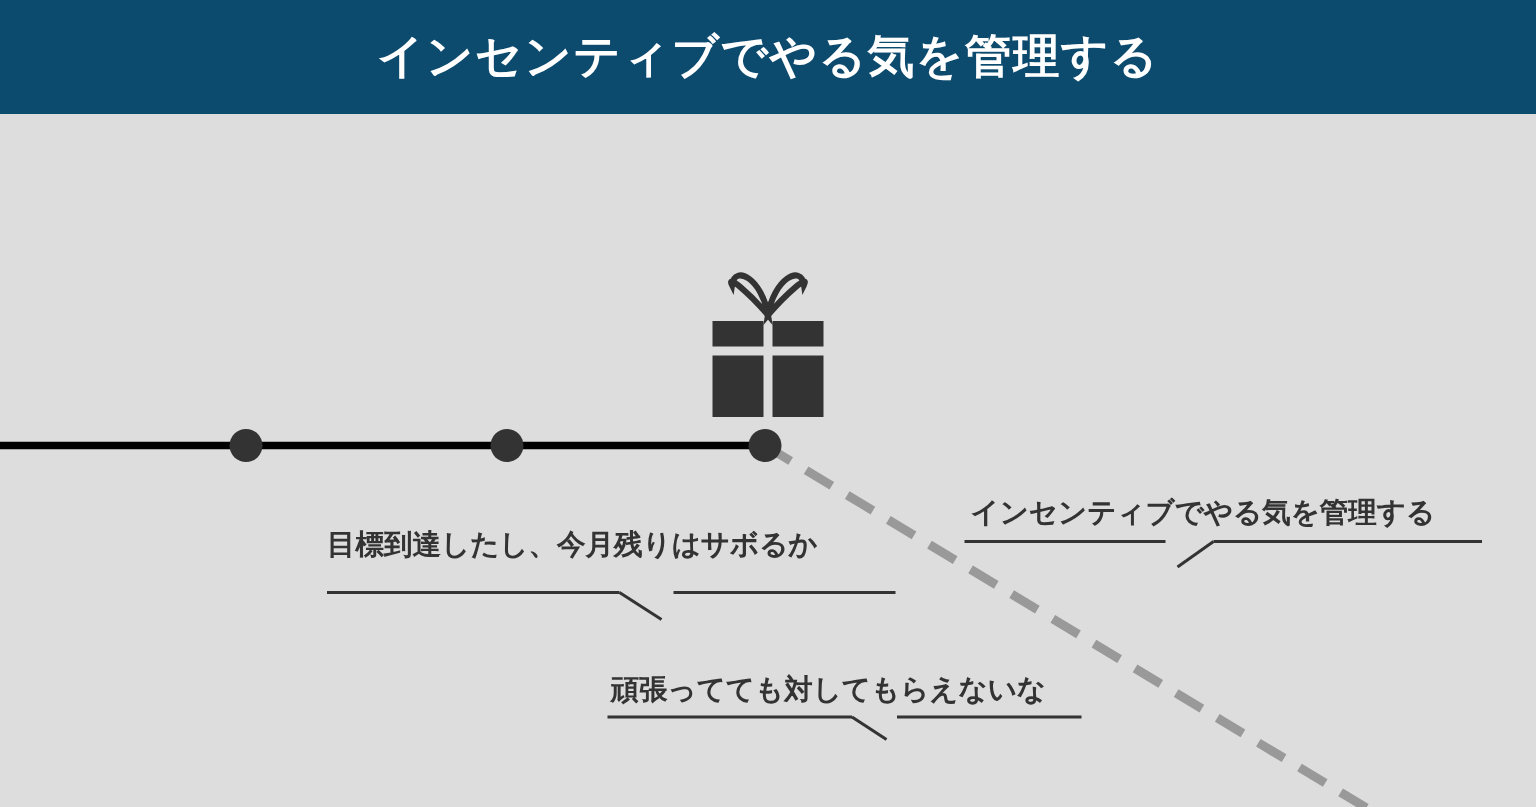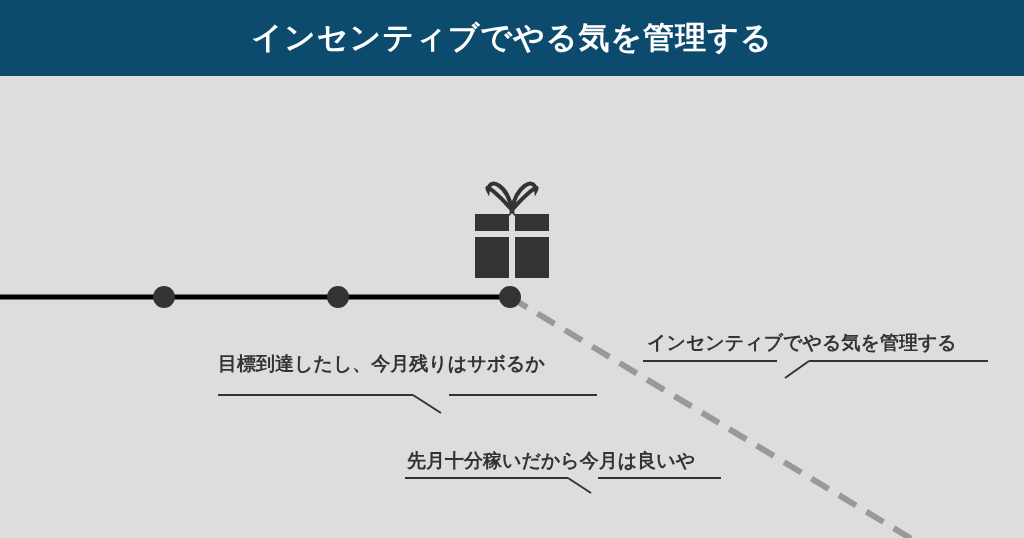--- a/index.html
+++ b/index.html
@@ -63,13 +63,13 @@
 
   <g>
     <line x1="405" y1="478" x2="568" y2="478" stroke="#333333" stroke-width="2"></line>
     <line x1="568" y1="478" x2="591" y2="493" stroke="#333333" stroke-width="2"></line>
     <line x1="598" y1="478" x2="721" y2="478" stroke="#333333" stroke-width="2"></line>
   </g>
 </svg>
 
 <div class="bubble-text" style="left:647px; top:333px;">インセンティブでやる気を管理する</div>
 <div class="bubble-text" style="left:218px; top:354px;">目標到達したし、今月残りはサボるか</div>
-<div class="bubble-text" style="left:407px; top:451px;">先月十分稼いだから今月は良いや</div>
+<div class="bubble-text" style="left:407px; top:451px;">頑張ってても対してもらえないな</div>
 
 </body></html>

